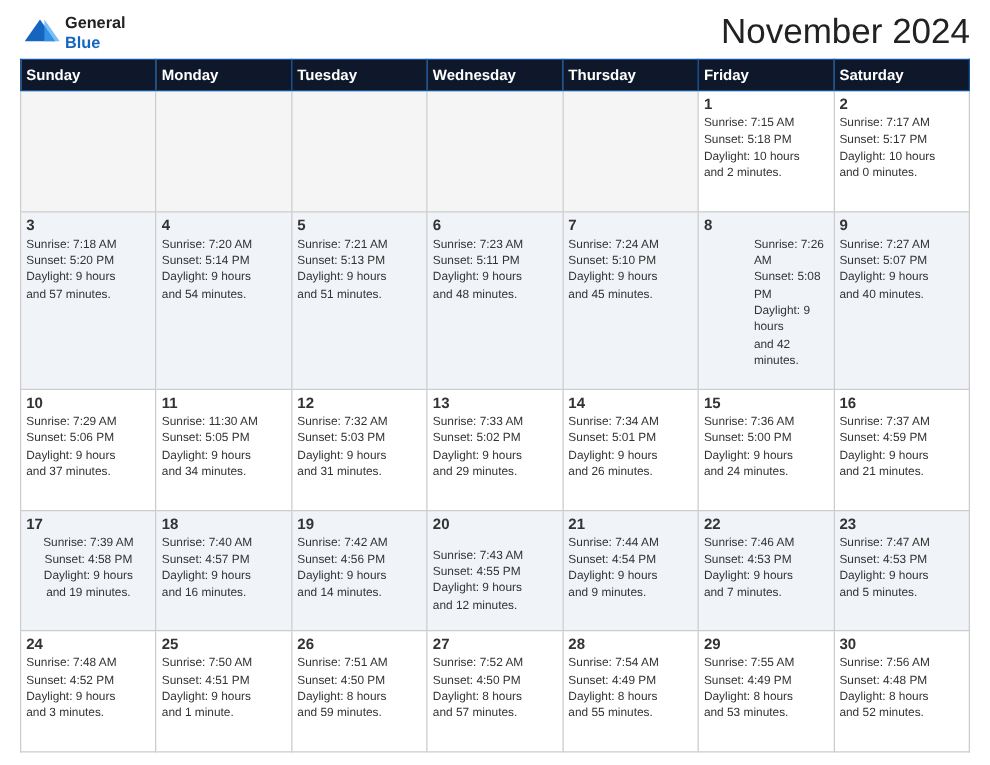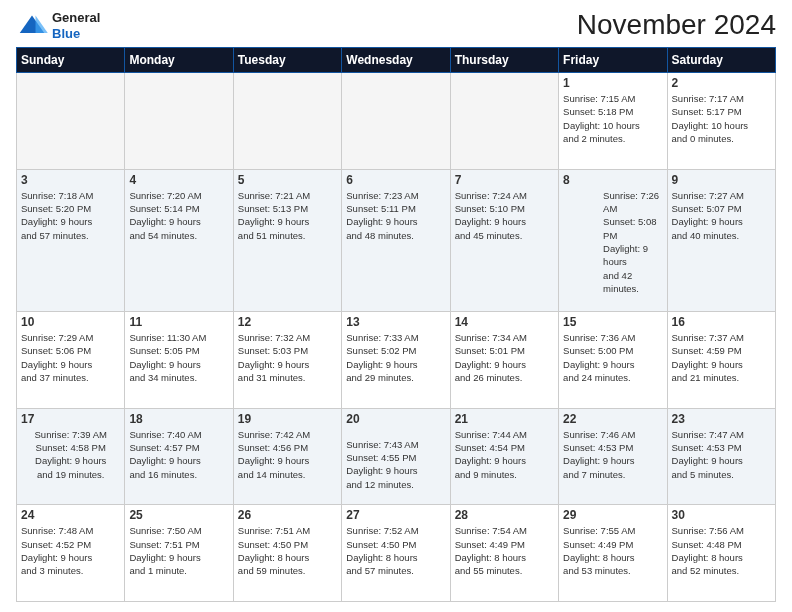--- a/index.html
+++ b/index.html
@@ -309,21 +309,21 @@
           <td>
             <span class="day-number">24</span>
             <div class="day-info" style="white-space: pre-line;">Sunrise: 7:48 AM
 Sunset: 4:52 PM
 Daylight: 9 hours
 and 3 minutes.</div>
           </td>
           <td>
             <span class="day-number">25</span>
             <div class="day-info" style="white-space: pre-line;">Sunrise: 7:50 AM
-Sunset: 7:51 PM
+Sunset: 4:51 PM
 Daylight: 9 hours
 and 1 minute.</div>
           </td>
           <td>
             <span class="day-number">26</span>
             <div class="day-info" style="white-space: pre-line;">Sunrise: 7:51 AM
 Sunset: 4:50 PM
 Daylight: 8 hours
 and 59 minutes.</div>
           </td>

